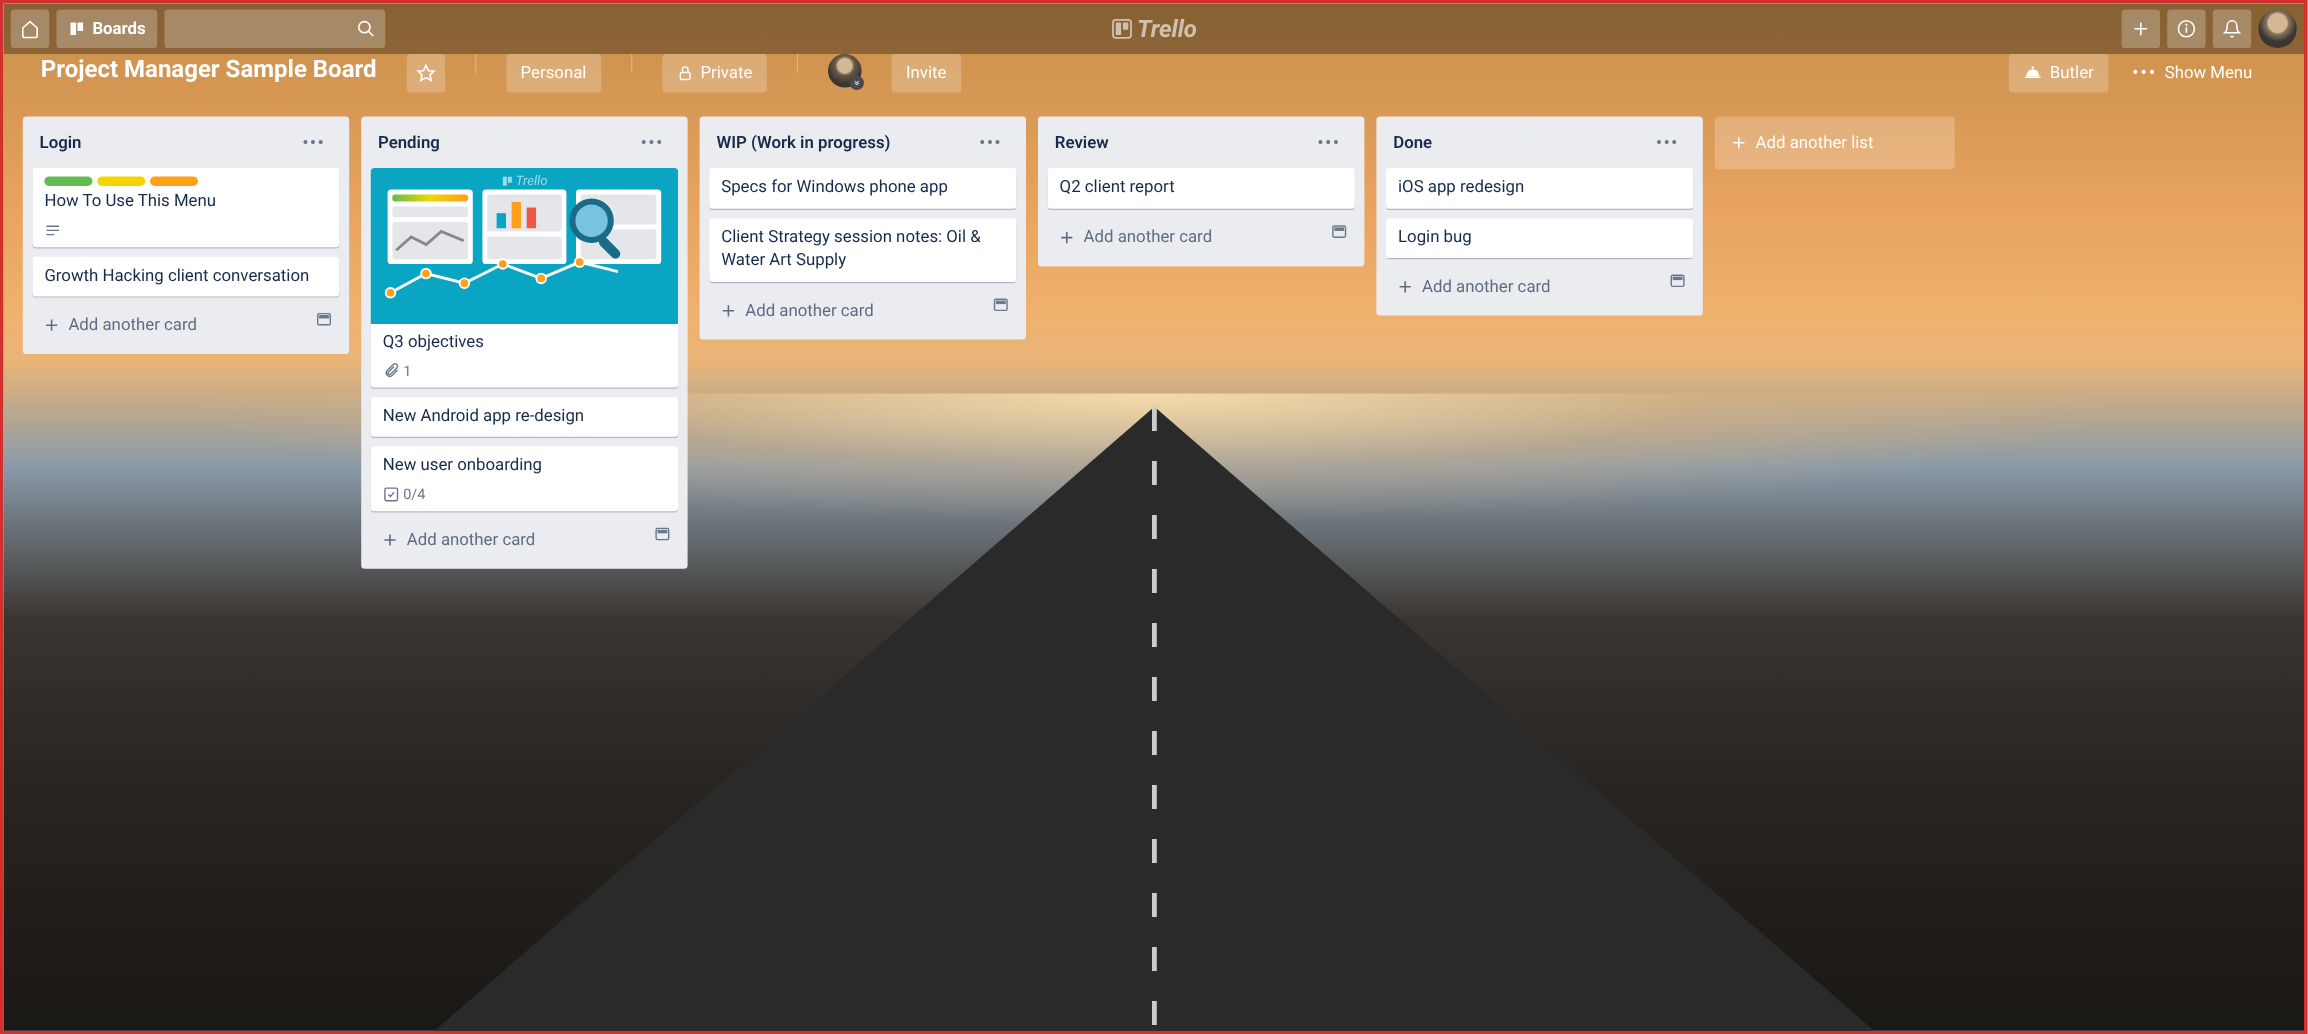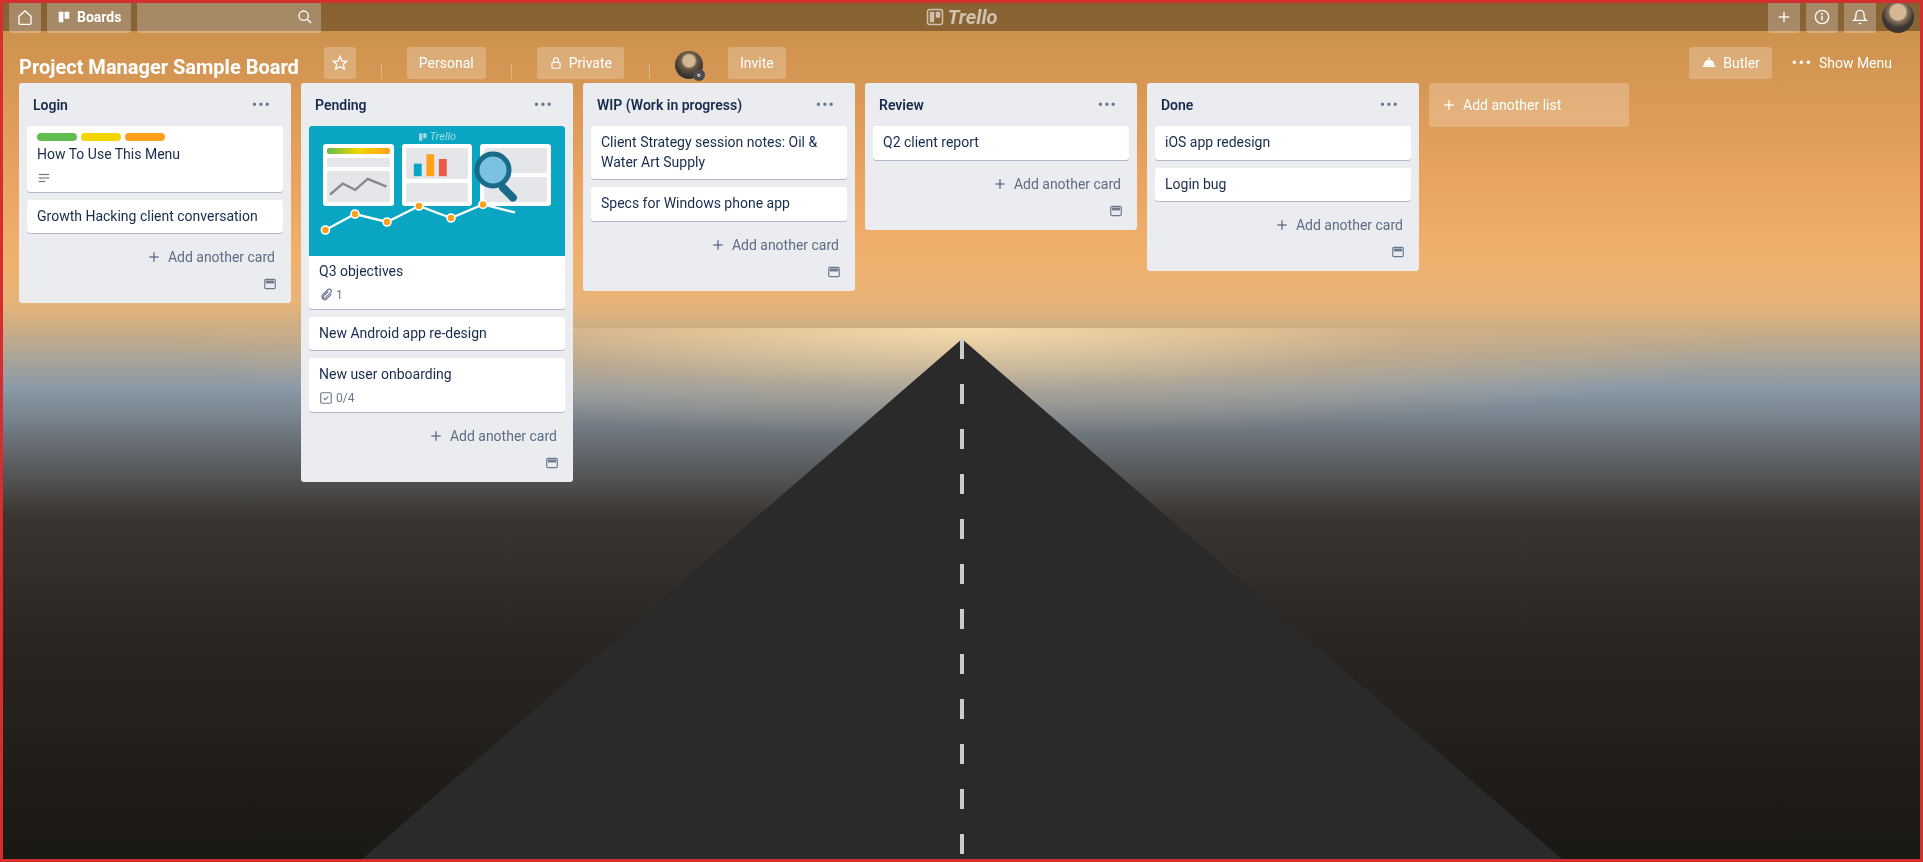--- a/index.html
+++ b/index.html
@@ -1,28 +1,28 @@
 <!DOCTYPE html>
 <html><head>
 <meta charset="utf-8">
 <style>
 * { margin:0; padding:0; box-sizing:border-box; font-family:-apple-system,BlinkMacSystemFont,"Segoe UI",Roboto,sans-serif; }
 body { width:1923px; height:862px; overflow:hidden; border:3px solid #d32f2f; }
 .bg { position:absolute; inset:3px; background:linear-gradient(to bottom,#c7904a 0%,#d89855 10%,#e8a35f 20%,#f0b16e 30%,#e8b478 35%,#b8a890 40%,#8a9aa8 45%,#3a3530 60%,#2a2520 75%,#1a1815 100%); }
 .bg::before { content:""; position:absolute; left:0; right:0; top:38%; height:18%; background:radial-gradient(ellipse 60% 100% at 50% 0%,rgba(255,230,180,0.8) 0%,rgba(220,180,130,0.4) 40%,transparent 70%); }
 .road { position:absolute; bottom:0; left:50%; transform:translateX(-50%); width:0; height:0; border-left:600px solid transparent; border-right:600px solid transparent; border-bottom:520px solid #2a2a2a; }
 .road::before { content:""; position:absolute; top:0; left:-2px; width:4px; height:520px; background:repeating-linear-gradient(to bottom,#ccc 0,#ccc 20px,transparent 20px,transparent 45px); transform-origin:top; }
-.topbar { position:relative; height:28px; background:rgba(0,0,0,0.32); display:flex; align-items:center; padding:0 6px; gap:6px; z-index:10; }
+.topbar { position:relative; height:42px; background:rgba(0,0,0,0.32); display:flex; align-items:center; padding:0 6px; gap:6px; z-index:10; }
 .tb-btn { height:32px; padding:0 10px; background:rgba(255,255,255,0.25); border-radius:3px; display:flex; align-items:center; gap:6px; color:#fff; font-size:14px; font-weight:700; cursor:pointer; }
 .tb-ico { height:32px; width:32px; background:rgba(255,255,255,0.25); border-radius:3px; display:flex; align-items:center; justify-content:center; color:#fff; cursor:pointer; }
 .search { height:32px; width:184px; background:rgba(255,255,255,0.25); border-radius:3px; display:flex; align-items:center; justify-content:flex-end; padding:0 8px; }
 .logo { position:absolute; left:50%; transform:translateX(-50%); color:rgba(255,255,255,0.6); font-size:20px; font-style:italic; font-weight:700; display:flex; align-items:center; gap:4px; }
 .topbar-right { margin-left:auto; display:flex; gap:6px; align-items:center; }
 .avatar { width:32px; height:32px; border-radius:50%; background:radial-gradient(circle at 50% 35%,#d4b896 30%,#8a7560 35%,#3a3530 60%); cursor:pointer; }
-.boardbar { position:relative; height:48px; display:flex; align-items:flex-end; padding:0 16px; gap:25px; z-index:10; }
+.boardbar { position:relative; height:48px; display:flex; align-items:flex-start; padding:0 31px; gap:25px; z-index:10; }
 .board-title { color:#fff; font-size:20px; font-weight:700; }
 .bb-btn { height:32px; padding:0 12px; background:rgba(255,255,255,0.22); border-radius:3px; display:flex; align-items:center; gap:6px; color:#fff; font-size:14px; cursor:pointer; }
 .bb-btn.plain { background:transparent; }
 .sep { width:1px; height:16px; background:rgba(255,255,255,0.3); }
 .bb-right { margin-left:auto; display:flex; gap:8px; }
 .small-av { width:28px; height:28px; border-radius:50%; background:radial-gradient(circle at 50% 35%,#d4b896 25%,#6a5a48 35%,#3a3530 65%); cursor:pointer; position:relative; }
 .small-av::after { content:"»"; position:absolute; bottom:-2px; right:-2px; font-size:9px; color:#fff; background:#4a4a4a; border-radius:50%; width:12px; height:12px; display:flex; align-items:center; justify-content:center; transform:rotate(90deg); }
 .board { position:relative; display:flex; gap:10px; padding:4px 16px; align-items:flex-start; z-index:10; overflow-x:auto; }
 .list { width:272px; flex:0 0 272px; background:#ebecf0; border-radius:3px; padding:8px; display:flex; flex-direction:column; gap:8px; }
 .list-hdr { display:flex; align-items:center; padding:2px 6px; }
@@ -31,21 +31,21 @@
 .card { background:#fff; border-radius:3px; box-shadow:0 1px 0 rgba(9,30,66,0.25); padding:7px 10px; cursor:pointer; }
 .card-title { font-size:14px; color:#172b4d; line-height:1.4; }
 .labels { display:flex; gap:4px; margin-bottom:4px; }
 .label { width:40px; height:8px; border-radius:4px; }
 .badges { display:flex; gap:10px; margin-top:6px; align-items:center; color:#6b778c; font-size:12px; }
 .cover { height:130px; background:#0aa5c2; border-radius:3px 3px 0 0; margin:-7px -10px 6px -10px; position:relative; overflow:hidden; }
 .cover-boards { position:absolute; top:18px; left:14px; right:14px; bottom:50px; display:flex; gap:8px; }
 .cover-col { flex:1; background:#fff; border-radius:3px; display:flex; flex-direction:column; gap:4px; padding:4px; }
 .cover-cell { flex:1; background:#e4e6ea; border-radius:2px; }
 .cover-line { position:absolute; bottom:18px; left:10px; right:10px; height:40px; }
-.add-card-row { display:flex; align-items:flex-end; gap:8px; padding:4px 6px;flex-direction:column; }
+.add-card-row { display:flex; align-items:flex-start; gap:8px; padding:4px 6px; }
 .add-card { flex:1; display:flex; align-items:center; gap:6px; color:#5e6c84; font-size:14px; cursor:pointer; padding:4px 2px; border-radius:3px; }
 .tmpl-ico { color:#6b778c; cursor:pointer; }
 .add-list { width:272px; flex:0 0 200px; background:rgba(255,255,255,0.22); border-radius:3px; padding:22px 12px; color:#fff; font-size:14px; display:flex; align-items:center; gap:6px; cursor:pointer; height:40px; }
 svg { display:block; }
 </style>
 </head>
 <body>
 
 <div class="bg">
   <div class="road"></div>
@@ -268,24 +268,24 @@
           </svg>
         </span>
     </div>
     </div>
     <div class="list">
     <div class="list-hdr">
       <div class="list-title">WIP (Work in progress)</div>
       <div class="list-menu"><span style="letter-spacing:1px">•••</span></div>
     </div>
     <div class="card">
+        <div class="card-title">Specs for Windows phone app</div>
+      </div>
+      <div class="card">
         <div class="card-title">Client Strategy session notes: Oil &amp; Water Art Supply</div>
-      </div>
-      <div class="card">
-        <div class="card-title">Specs for Windows phone app</div>
       </div>
     <div class="add-card-row">
       <div class="add-card">
         <svg width="16" height="16" viewBox="0 0 24 24" stroke="currentColor" stroke-width="2">
             <line x1="12" y1="5" x2="12" y2="19"></line>
             <line x1="5" y1="12" x2="19" y2="12"></line>
           </svg>
         <span>Add another card</span>
       </div>
       <span class="tmpl-ico">

